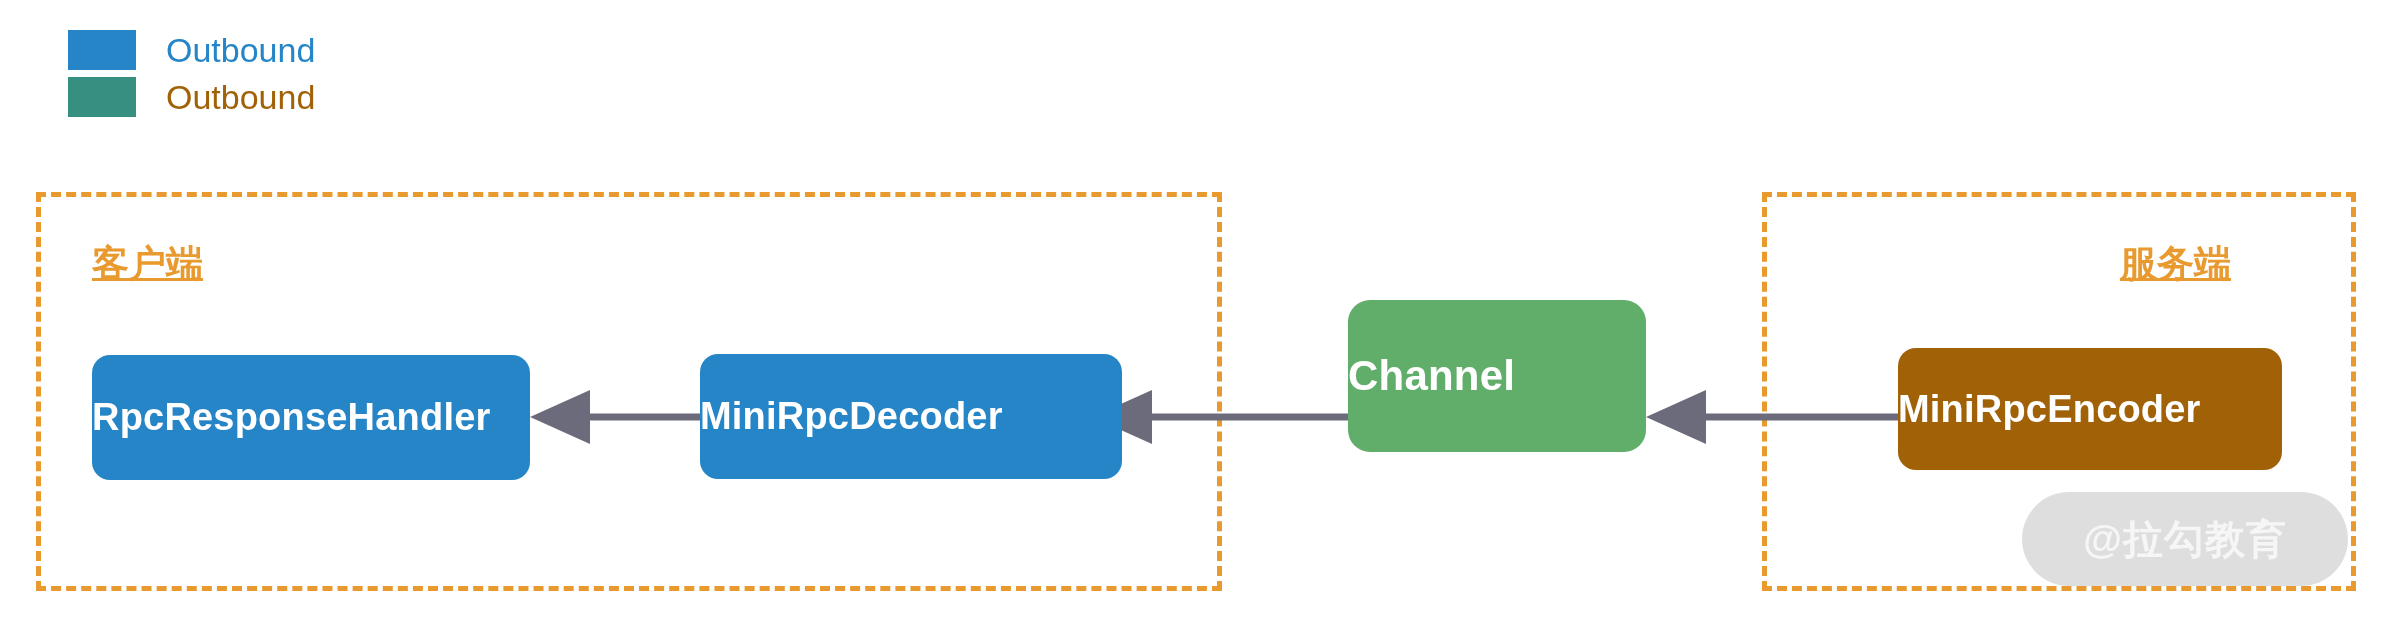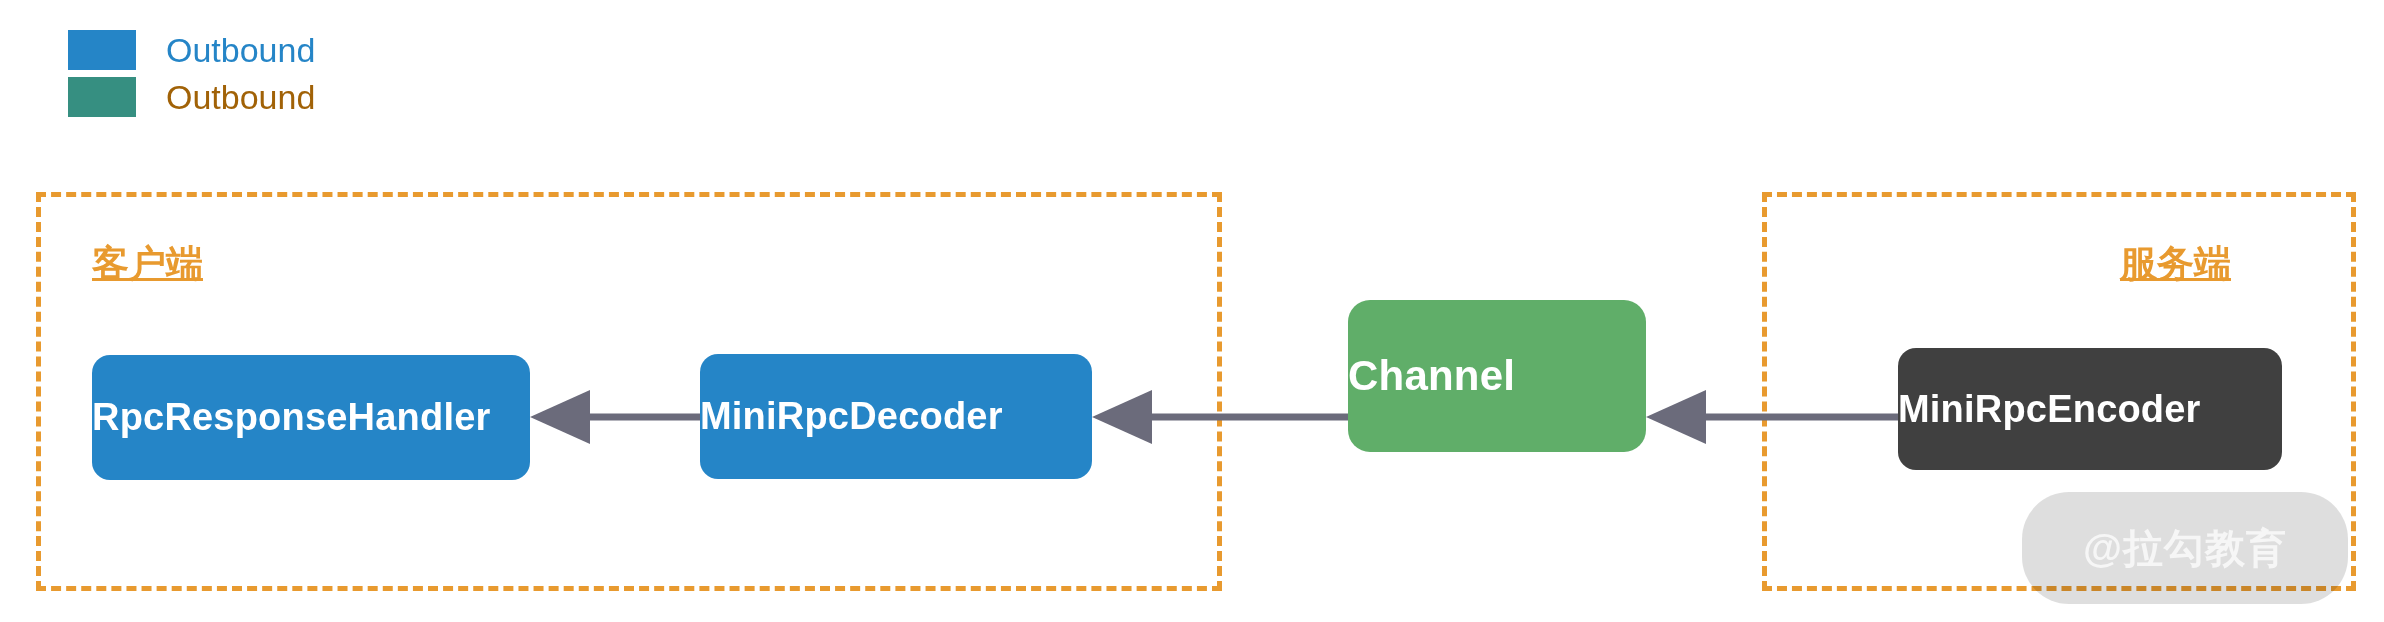--- a/index.html
+++ b/index.html
@@ -95,21 +95,21 @@
   }
   #node-rpcresponsehandler {
     left: 92px;
     top: 355px;
     width: 438px;
     height: 125px;
   }
   #node-minirpcdecoder {
     left: 700px;
     top: 354px;
-    width: 392px;
+    width: 422px;
     height: 125px;
   }
   #node-channel {
     left: 1348px;
     top: 300px;
     width: 298px;
     height: 152px;
     border-radius: 22px;
     font-size: 42px;
   }
@@ -129,21 +129,21 @@
     height: 622px;
     pointer-events: none;
   }
 
   
   #watermark {
     position: absolute;
     left: 2022px;
     top: 492px;
     width: 326px;
-    height: 112px;
+    height: 94px;
     border-radius: 47px;
     background: rgba(0, 0, 0, 0.13);
     display: flex;
     align-items: center;
     justify-content: center;
   }
   #watermark-text {
     color: rgba(255, 255, 255, 0.72);
     font-size: 40px;
     font-weight: bold;
@@ -196,21 +196,21 @@
   </div>
 
   <div class="node" id="node-minirpcdecoder" style="background:#2585C7">
     <span>MiniRpcDecoder</span>
   </div>
 
   <div class="node" id="node-channel" style="background:#60AE69">
     <span>Channel</span>
   </div>
 
-  <div class="node" id="node-minirpcencoder" style="background:#404040">
+  <div class="node" id="node-minirpcencoder" style="background:#a16207">
     <span>MiniRpcEncoder</span>
   </div>
 
   <div id="watermark">
     <span id="watermark-text">@拉勾教育</span>
   </div>
 
 </div>
 
 </body></html>

